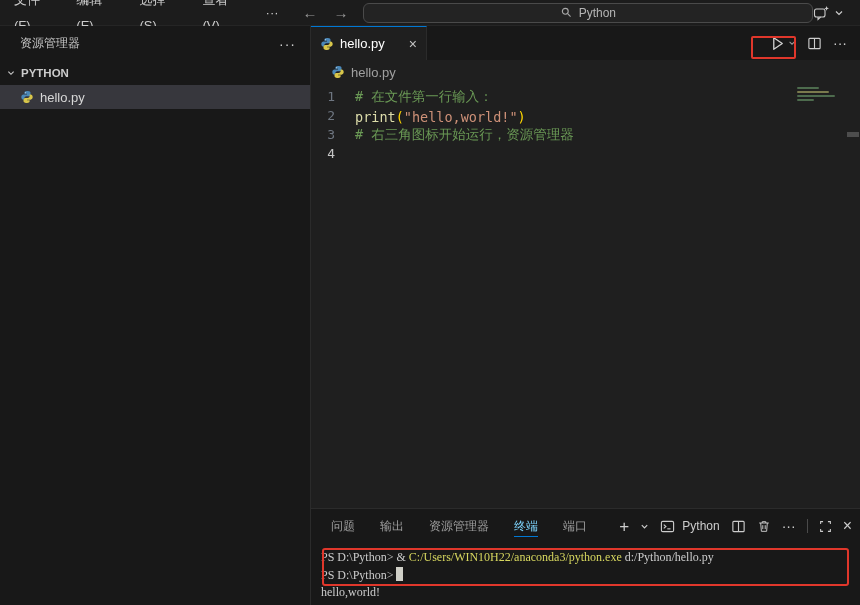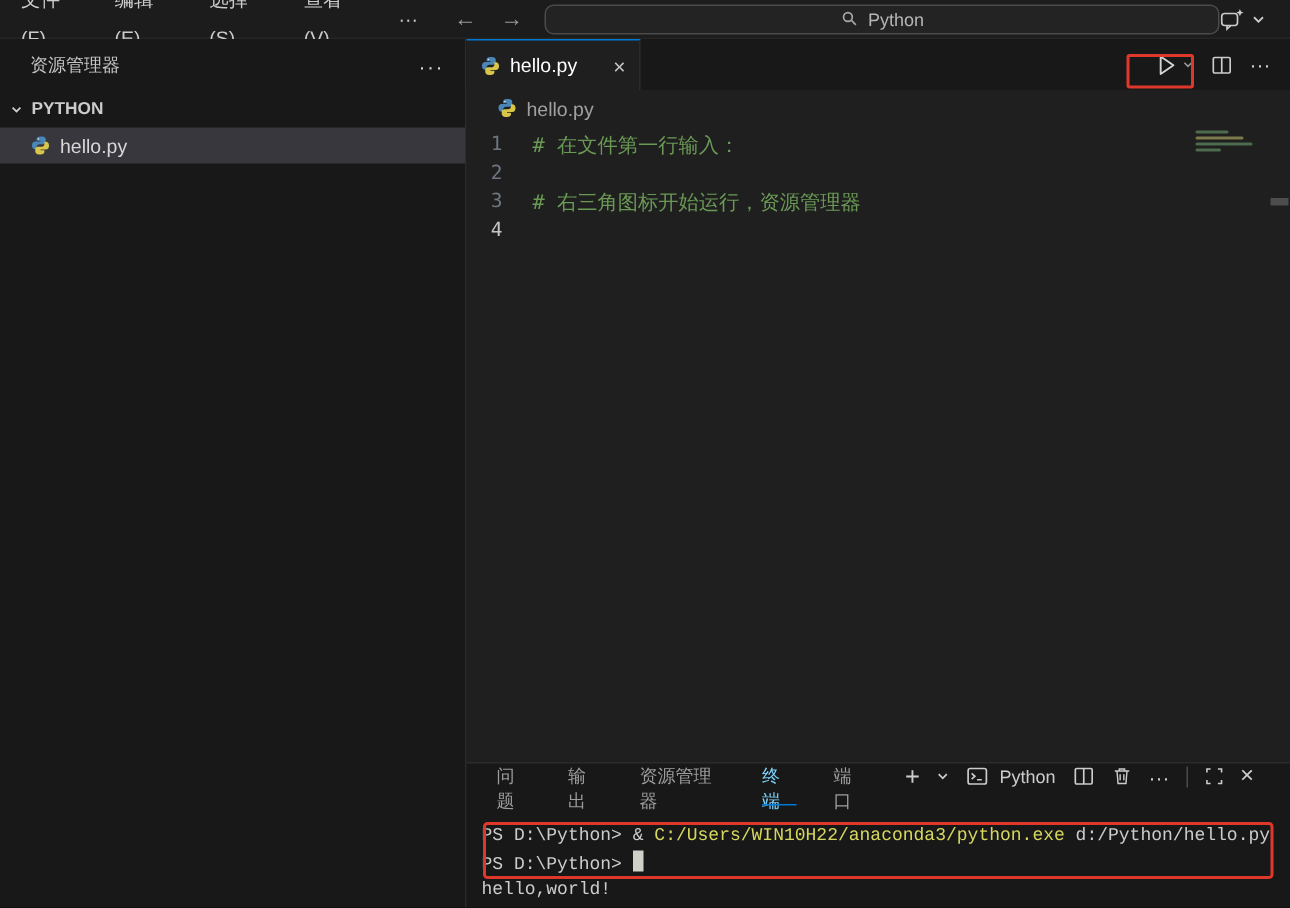--- a/index.html
+++ b/index.html
@@ -50,29 +50,29 @@
   .code-line.current .content{border-top:1px solid #3c3c3c;border-bottom:1px solid #3c3c3c}
   .tok-comment{color:var(--comment)} .tok-function{color:var(--function)}
   .tok-bracket{color:var(--bracket)} .tok-string{color:var(--string)}
   .minimap{position:absolute;top:3px;right:17px;width:46px}
   .minimap .mm{height:2px;margin-bottom:2px;border-radius:1px}
   .mm1{width:22px;background:#4d6b4d}.mm2{width:32px;background:#7a7a4d}.mm3{width:38px;background:#4d6b4d}.mm4{width:17px;background:#4d6b4d}
   .overview-marker{position:absolute;top:48px;right:1px;width:12px;height:5px;background:#4d4d4d}
 
   
   .panel{height:97px;flex:none;background:var(--panel_bg);border-top:1px solid var(--border);display:flex;flex-direction:column}
-  .panel-header{height:34px;flex:none;display:flex;align-items:flex-start;padding:0 24px 0 20px}
+  .panel-header{height:34px;flex:none;display:flex;align-items:center;padding:0 8px 0 20px}
   .panel-tab{margin-right:25px;font-size:12px;color:var(--dim_text);height:100%;display:flex;align-items:center;position:relative}
   .panel-tab.active{color:#7dd3fc}
   .panel-tab.active::after{content:"";position:absolute;left:0;right:0;bottom:6px;height:1.5px;background:var(--accent)}
   .panel-actions{margin-left:auto;display:flex;align-items:center;gap:11px;color:var(--text)}
   .panel-actions .label{font-size:12px;color:var(--text);margin-left:-4px}
   .divider{width:1px;height:14px;background:#4a4a4a}
   .glyph{font-size:14px;color:var(--text);line-height:1}
-  .terminal{flex:1;padding:6px 0 0 10px;font-family:Liberation Mono, monospace;font-size:12px;line-height:17.5px;color:var(--terminal_text)}
+  .terminal{flex:1;padding:6px 0 0 10px;font-family:Liberation Serif, serif;font-size:12px;line-height:17.5px;color:var(--terminal_text)}
   .term-line{white-space:pre}
   .seg-default{color:var(--terminal_text)} .seg-path{color:var(--terminal_path)}
   .cursor{display:inline-block;width:7px;height:14px;background:#d0d0c8;vertical-align:-2px}
 
   
   .annotation{position:absolute;border:2px solid var(--annotation);pointer-events:none}
   .annotation.run{left:751px;top:36px;width:45px;height:23px;border-radius:2px}
   .annotation.term{left:322px;top:548px;width:527px;height:38px;border-radius:3px}
 
   svg{display:block}
@@ -197,20 +197,21 @@
             <div class="mm mm3"></div>
             <div class="mm mm4"></div>
         </div>
         <div class="overview-marker"></div>
       <div class="code-line">
             <span class="ln">1</span>
             <span class="content"><span class="tok-comment"># 在文件第一行输入：</span></span>
           </div>
           <div class="code-line">
             <span class="ln">2</span>
+            <span class="content"><span class="tok-function">print</span><span class="tok-bracket">(</span><span class="tok-string">"hello,world!"</span><span class="tok-bracket">)</span></span>
           </div>
           <div class="code-line">
             <span class="ln">3</span>
             <span class="content"><span class="tok-comment"># 右三角图标开始运行，资源管理器</span></span>
           </div>
           <div class="code-line current">
             <span class="ln">4</span>
           </div>
         </div>
 

